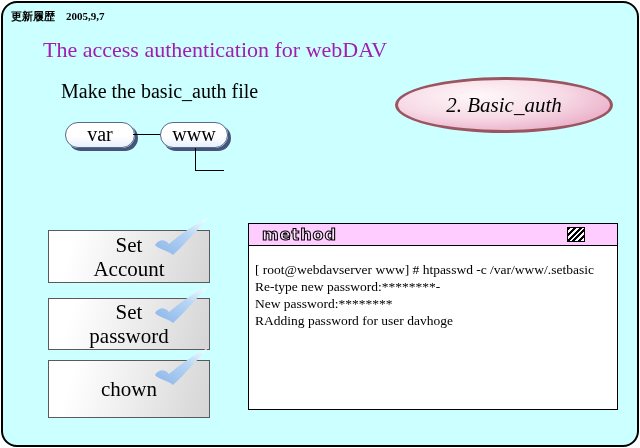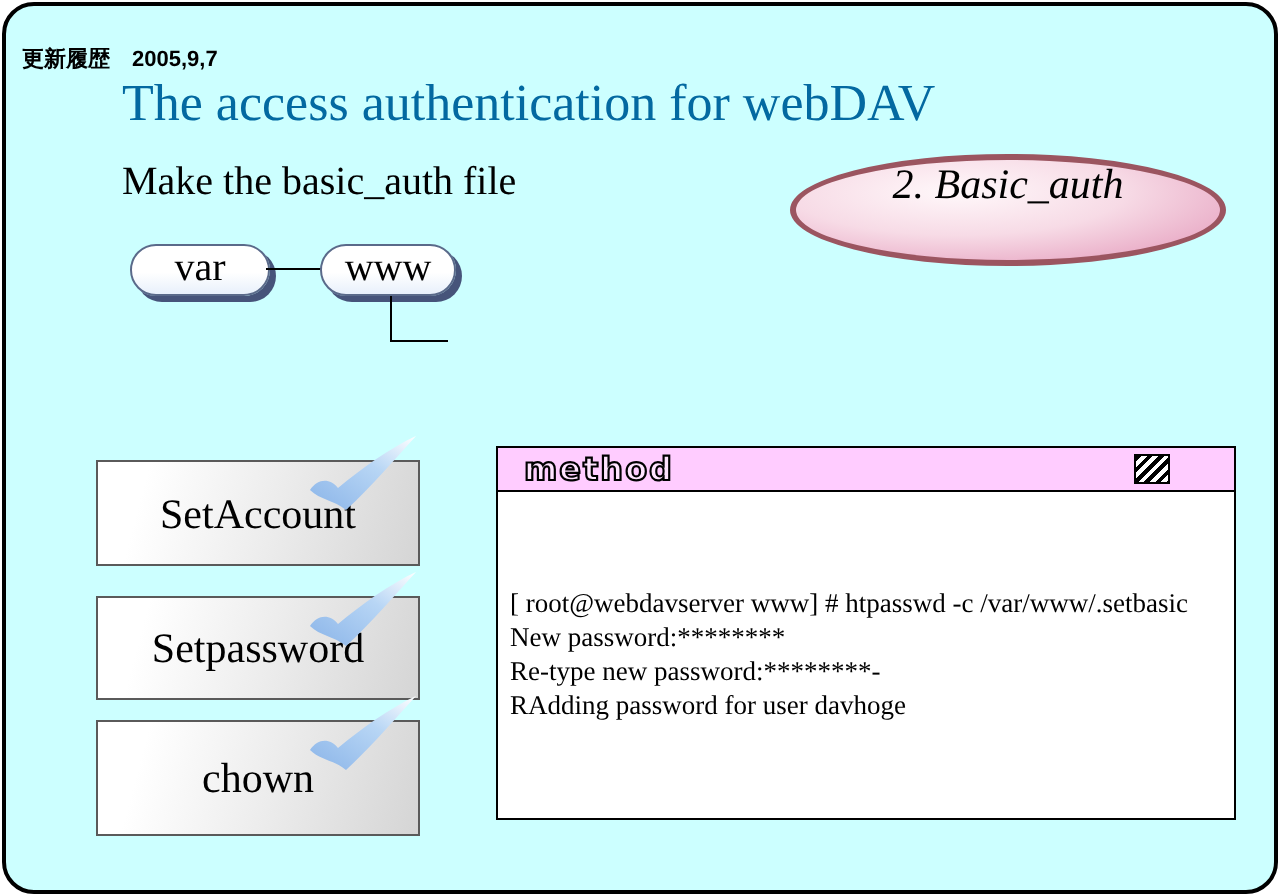--- a/index.html
+++ b/index.html
@@ -7,32 +7,32 @@
     position:relative;width:640px;height:448px;background:#ffffff;overflow:hidden;
     font-family:"Liberation Serif", serif;
   }
   #slide{
     position:absolute;left:1px;top:1px;width:634px;height:442px;
     background:#ccffff;border:2px solid #000;border-radius:16px;
   }
   .abs{position:absolute;}
 
   #update-history{
-    left:8px;top:19px;font-family:Liberation Sans, sans-serif;
+    left:8px;top:6px;font-family:Liberation Serif, serif;
     font-weight:bold;font-size:11px;color:#000;letter-spacing:0px;white-space:pre;
   }
-  #title{left:58px;top:34px;font-size:26px;color:#0369a1;}
+  #title{left:40px;top:34px;font-size:22px;color:#a21caf;}
   #subtitle{left:58px;top:77px;font-size:20px;color:#000;}
 
   
   #badge{
     left:392px;top:74px;width:212px;height:50px;border-radius:50%;
     border:3px solid #9b5560;
     background:radial-gradient(ellipse at 38% 32%, #fff8fa 0%, #f7dbe6 45%, #e8a8c4 85%, #e09cba 100%);
-    display:flex;justify-content:center;
+    display:flex;align-items:center;justify-content:center;
   }
   #badge span{font-style:italic;font-size:21px;color:#000;}
 
   
   .pill{
     height:24px;border-radius:13px;border:1px solid #5a6a8a;
     background:linear-gradient(to bottom,#ffffff 55%,#e8f0fb 100%);
     box-shadow:3px 3px 0 #46547a;
     display:flex;justify-content:center;
     font-size:20px;color:#000;
@@ -47,21 +47,21 @@
   }
   .tree-line{background:#000;}
   #conn-h1{left:130px;top:131px;width:28px;height:1px;}
   #conn-v{left:192px;top:145px;width:1px;height:23px;}
   #conn-h2{left:192px;top:167px;width:29px;height:1px;}
 
   
   .step-btn{
     left:45px;width:160px;border:1px solid #5a5a5a;
     background:linear-gradient(105deg,#ffffff 15%,#ececec 55%,#d5d5d5 100%);
-    display:flex;flex-direction:row;align-items:center;justify-content:center;
+    display:flex;flex-direction:column;align-items:center;justify-content:center;
     font-size:21px;line-height:24px;color:#000;
   }
   #step-1{top:227px;height:51px;}
   #step-2{top:295px;height:50px;}
   #step-3{top:357px;height:56px;gap:36px;}
   .check{position:absolute;right:-2px;top:-14px;width:60px;height:44px;pointer-events:none;}
 
   
   #method-box{
     left:245px;top:220px;width:370px;height:187px;
@@ -76,21 +76,21 @@
     font-family:"DejaVu Sans", sans-serif;font-weight:bold;font-size:16px;
     letter-spacing:1px;color:#ffe4ff;-webkit-text-stroke:1.1px #000;
   }
   #stripe-icon{
     position:absolute;right:32px;top:3px;width:16px;height:13px;
     background:repeating-linear-gradient(135deg,#000 0 2px,#fff 2px 4px);
     border:1px solid #000;
   }
   #method-body{
     position:absolute;left:6px;right:4px;top:21px;bottom:0;
-    padding-top:16px;overflow:hidden;margin-top:32px;
+    padding-top:16px;overflow:hidden;
   }
   .term-line{
     font-size:13.5px;line-height:17px;min-height:17px;color:#000;white-space:pre;
   }
   .term-spacer{height:24px;}
 </style>
 </head>
 <body>
 
 <div id="stage">
@@ -146,21 +146,21 @@
       </svg>
     </div>
 
     <div id="method-box" class="abs">
       <div id="method-header">
         <span id="method-title">method</span>
         <span id="stripe-icon"></span>
       </div>
       <div id="method-body">
         <div class="term-line">[ root@webdavserver www] # htpasswd -c /var/www/.setbasic</div>
+        <div class="term-line">Re-type new password:********-</div>
         <div class="term-line">New password:********</div>
-        <div class="term-line">Re-type new password:********-</div>
         <div class="term-line">RAdding password for user davhoge</div>
         <div class="term-spacer"></div>
       </div>
     </div>
 
   </div>
 </div>
 
 </body></html>

